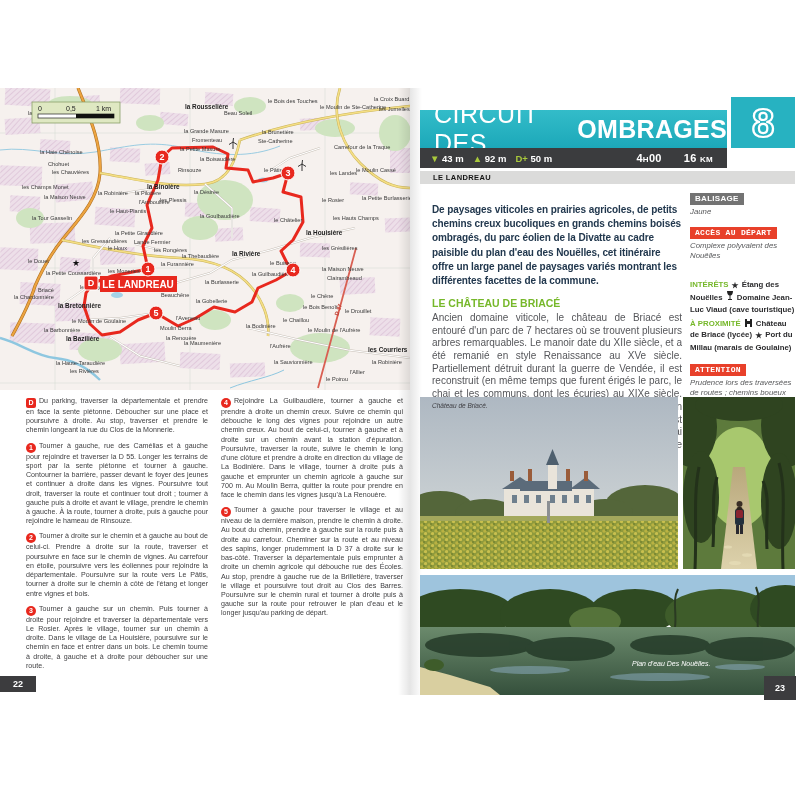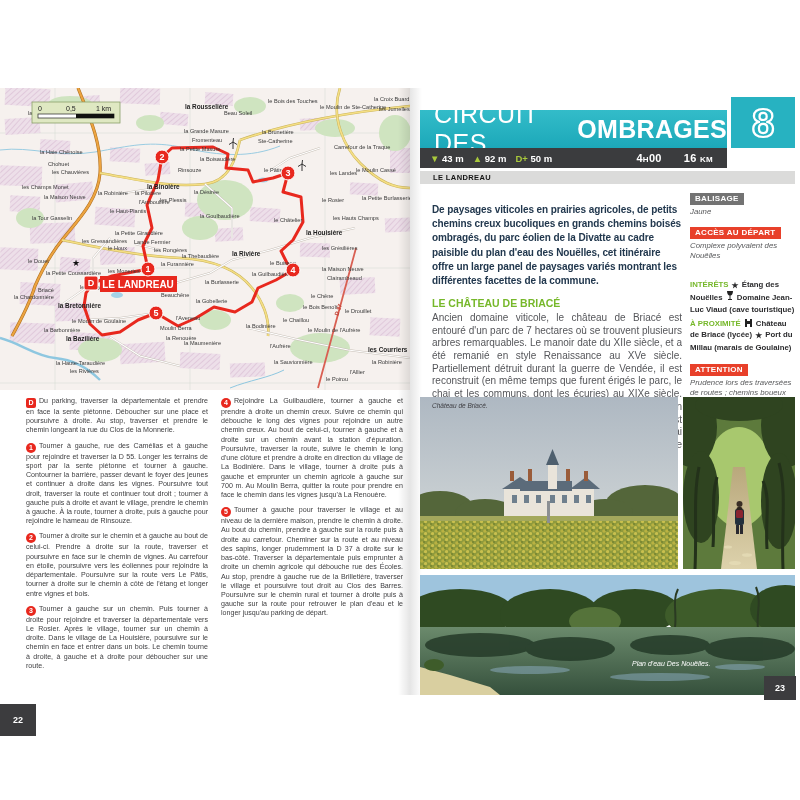--- a/index.html
+++ b/index.html
@@ -15,21 +15,21 @@
 
   
   #directions{left:26px;top:397px;width:377px;height:295px;column-count:2;column-gap:13px;column-fill:auto;}
   .direction{margin:0 0 6px 0;font-size:7.1px;line-height:1.3;color:#3e3e40;text-align:justify;}
   .marker{display:inline-block;width:10px;height:10px;line-height:10px;text-align:center;background:#e8281e;color:#fff;
           font-weight:bold;font-size:7px;margin-right:3px;vertical-align:-2px;}
   .marker.ci{border-radius:50%;}
   .marker.sq{border-radius:2px;}
 
   .pagenum{background:#3c3c3e;color:#fff;font-weight:bold;font-size:9px;display:flex;align-items:center;justify-content:center;}
-  #page-left{left:0;top:704px;width:36px;height:32px;}
+  #page-left{left:0;top:676px;width:36px;height:16px;}
   #page-right{left:764px;top:676px;width:32px;height:24px;}
 
   
   #header-bar{left:420px;top:110px;width:307px;height:38px;background:linear-gradient(180deg,#33bcc9,#1ca8b9);
               display:flex;align-items:center;padding-left:14px;box-sizing:border-box;color:#fff;}
   #header-bar .t-light{font-size:25px;letter-spacing:.5px;font-weight:400;}
   #header-bar .t-bold{font-size:25px;font-weight:bold;letter-spacing:.3px;margin-left:4px;}
   #number-box{left:731px;top:97px;width:64px;height:51px;background:#27b2c1;}
   #stats-bar{left:420px;top:148px;width:307px;height:20px;background:#3b3c3e;color:#fff;display:flex;align-items:center;
              font-size:9.5px;font-weight:bold;padding:0 14px 0 10px;box-sizing:border-box;}
@@ -42,21 +42,21 @@
 
   
   #intro{left:432px;top:203px;width:250px;font-size:10px;line-height:1.42;color:#22384e;font-weight:bold;letter-spacing:-.1px;}
   #article-heading{left:432px;top:297px;width:250px;color:#76b82a;font-size:10.5px;font-weight:bold;}
   #article-body{left:432px;top:312px;width:250px;font-size:10px;line-height:1.27;color:#55565a;text-align:justify;}
 
   
   #sidebar{left:690px;top:193px;width:106px;font-size:7.8px;color:#58595b;}
   .tag{display:inline-block;color:#fff;font-weight:bold;font-size:8px;padding:1px 5px 2px;letter-spacing:.3px;margin-bottom:2px;}
   .tag.black{background:#737373;}
-  .tag.red{background:#e8402a;}
+  .tag.red{background:#e8402a;font-family:Liberation Mono, monospace;}
   .side-val{font-style:italic;line-height:1.35;margin-bottom:9px;}
   .interest{font-size:7.8px;line-height:1.5;color:#2c2c2e;font-weight:bold;margin-bottom:2px;}
   .green-label{color:#76b82a;font-weight:bold;margin-right:2px;}
   .icon-inline{display:inline-block;vertical-align:-1px;margin:0 1px;}
   .gap8{height:8px;}
 
   
   .photo{overflow:hidden;}
   #photo1{left:420px;top:397px;width:258px;height:172px;}
   #photo2{left:683px;top:397px;width:112px;height:172px;}

